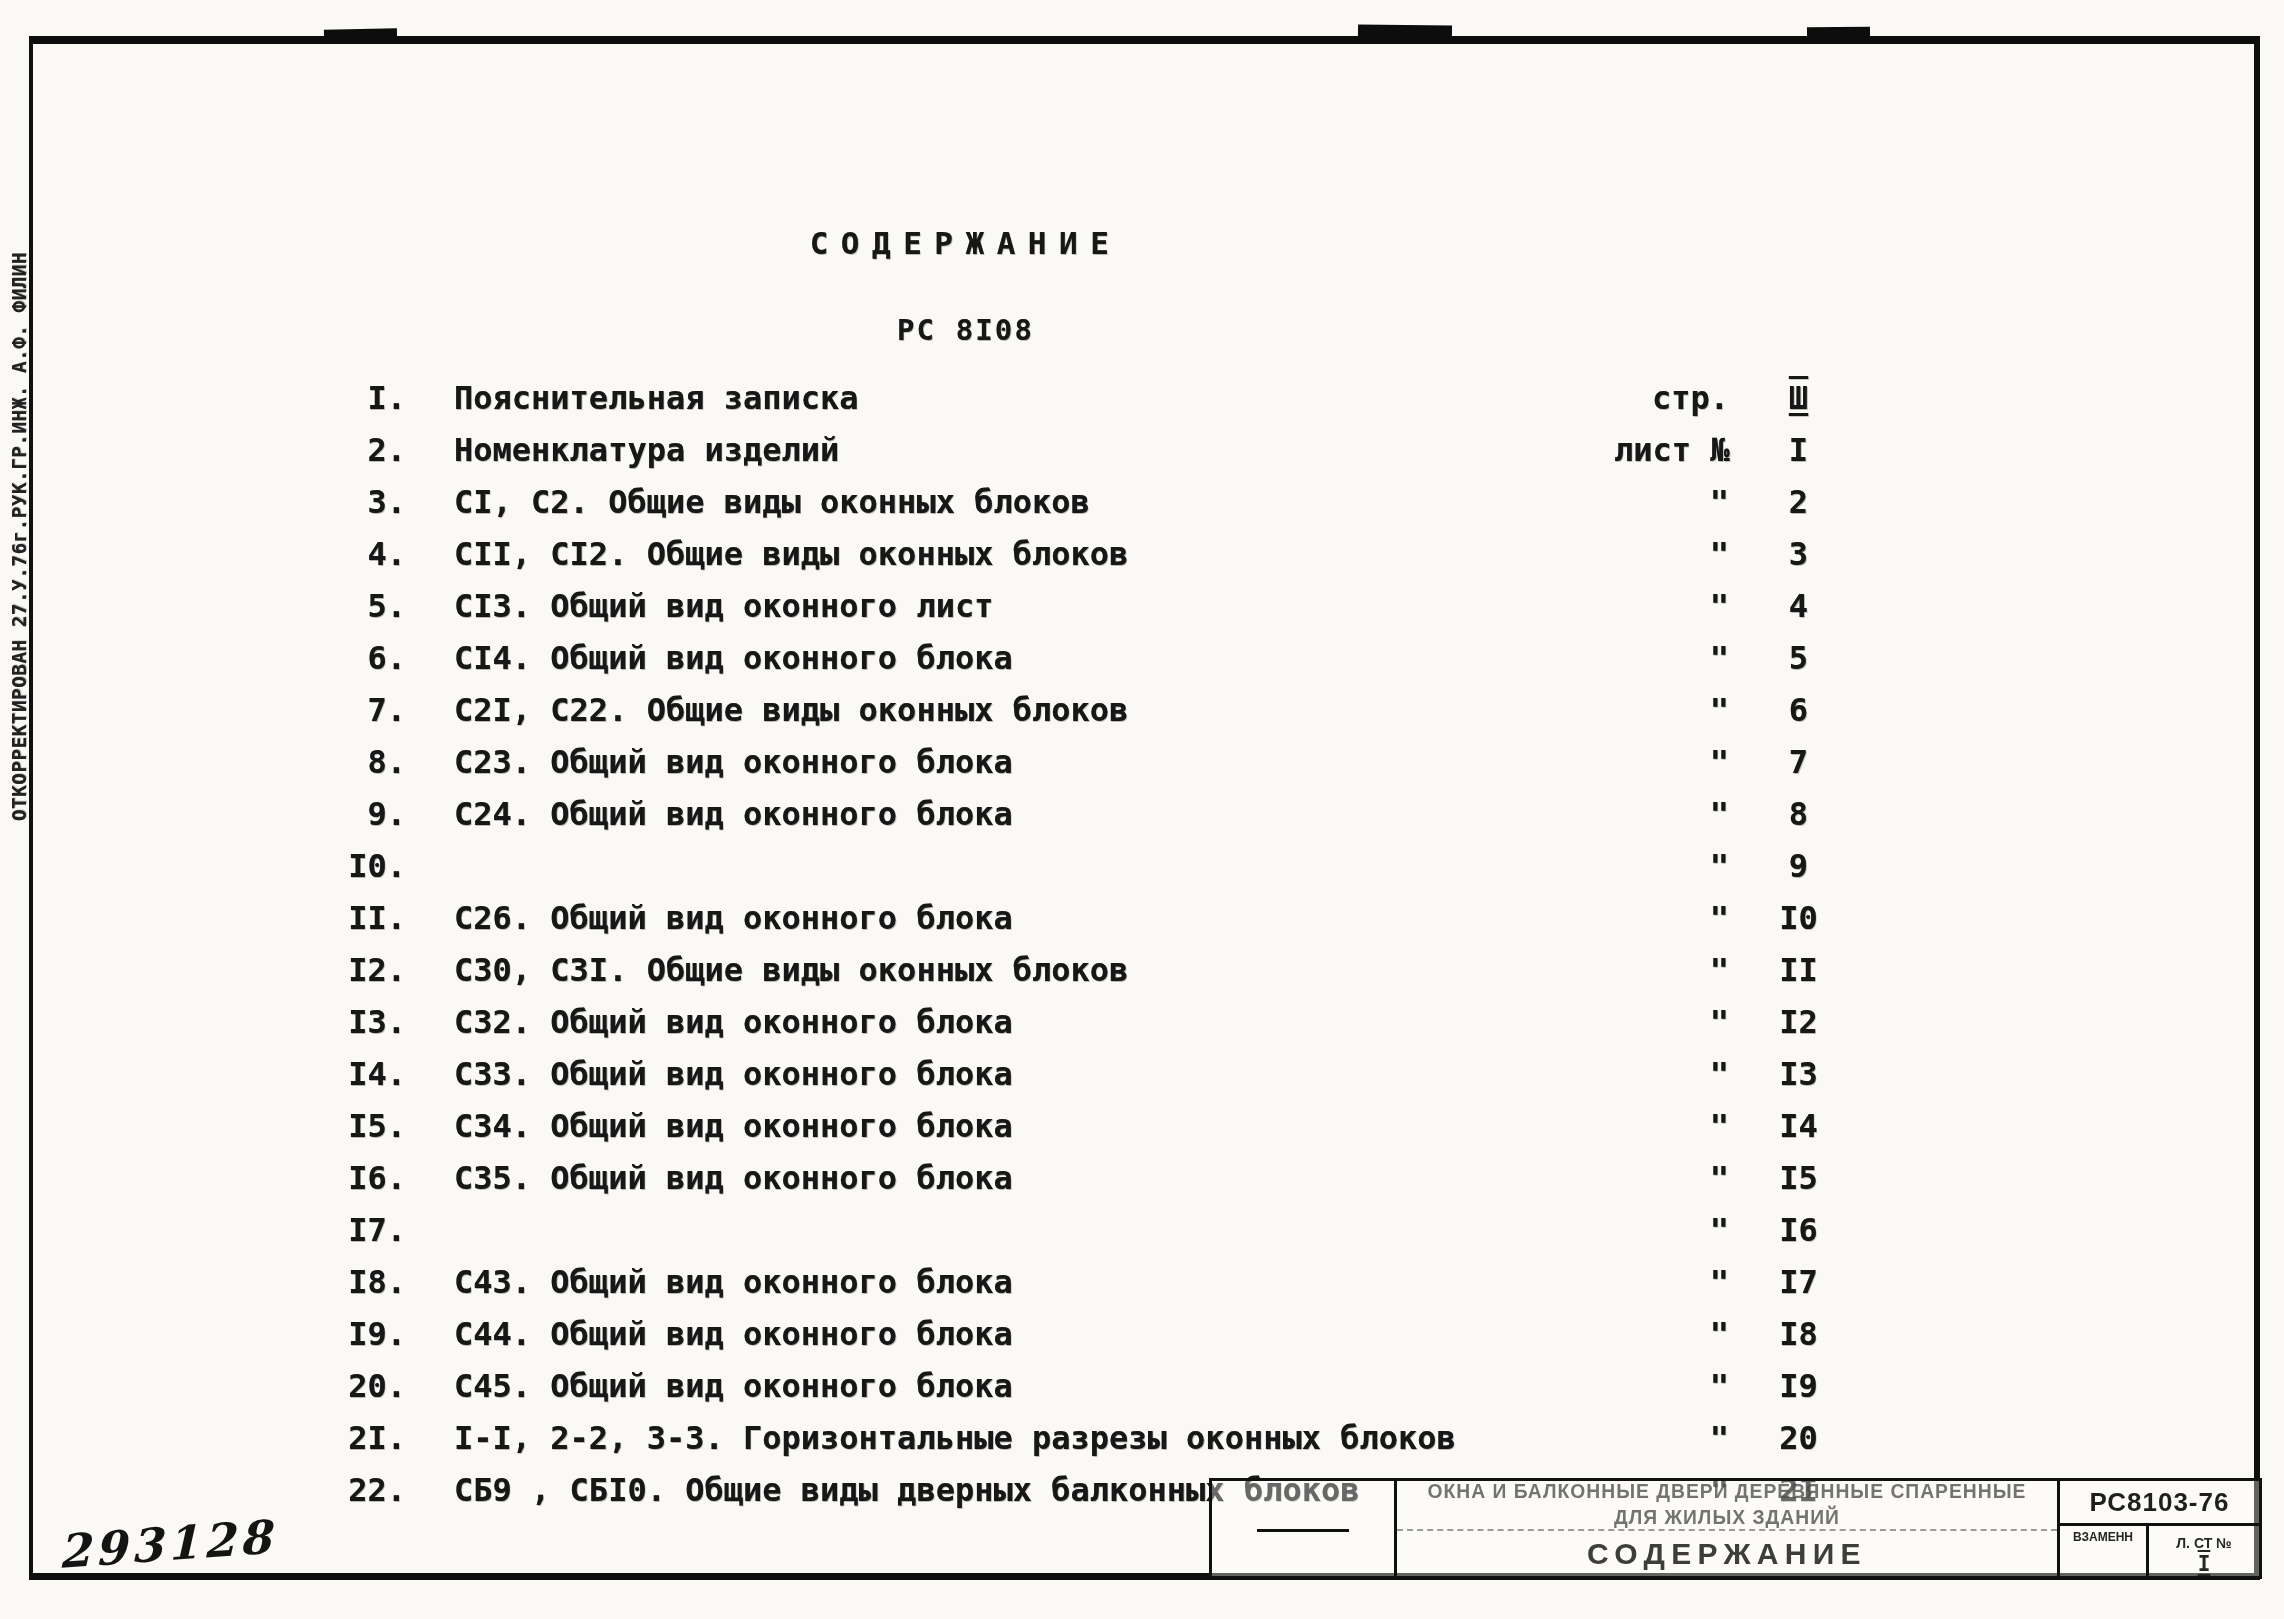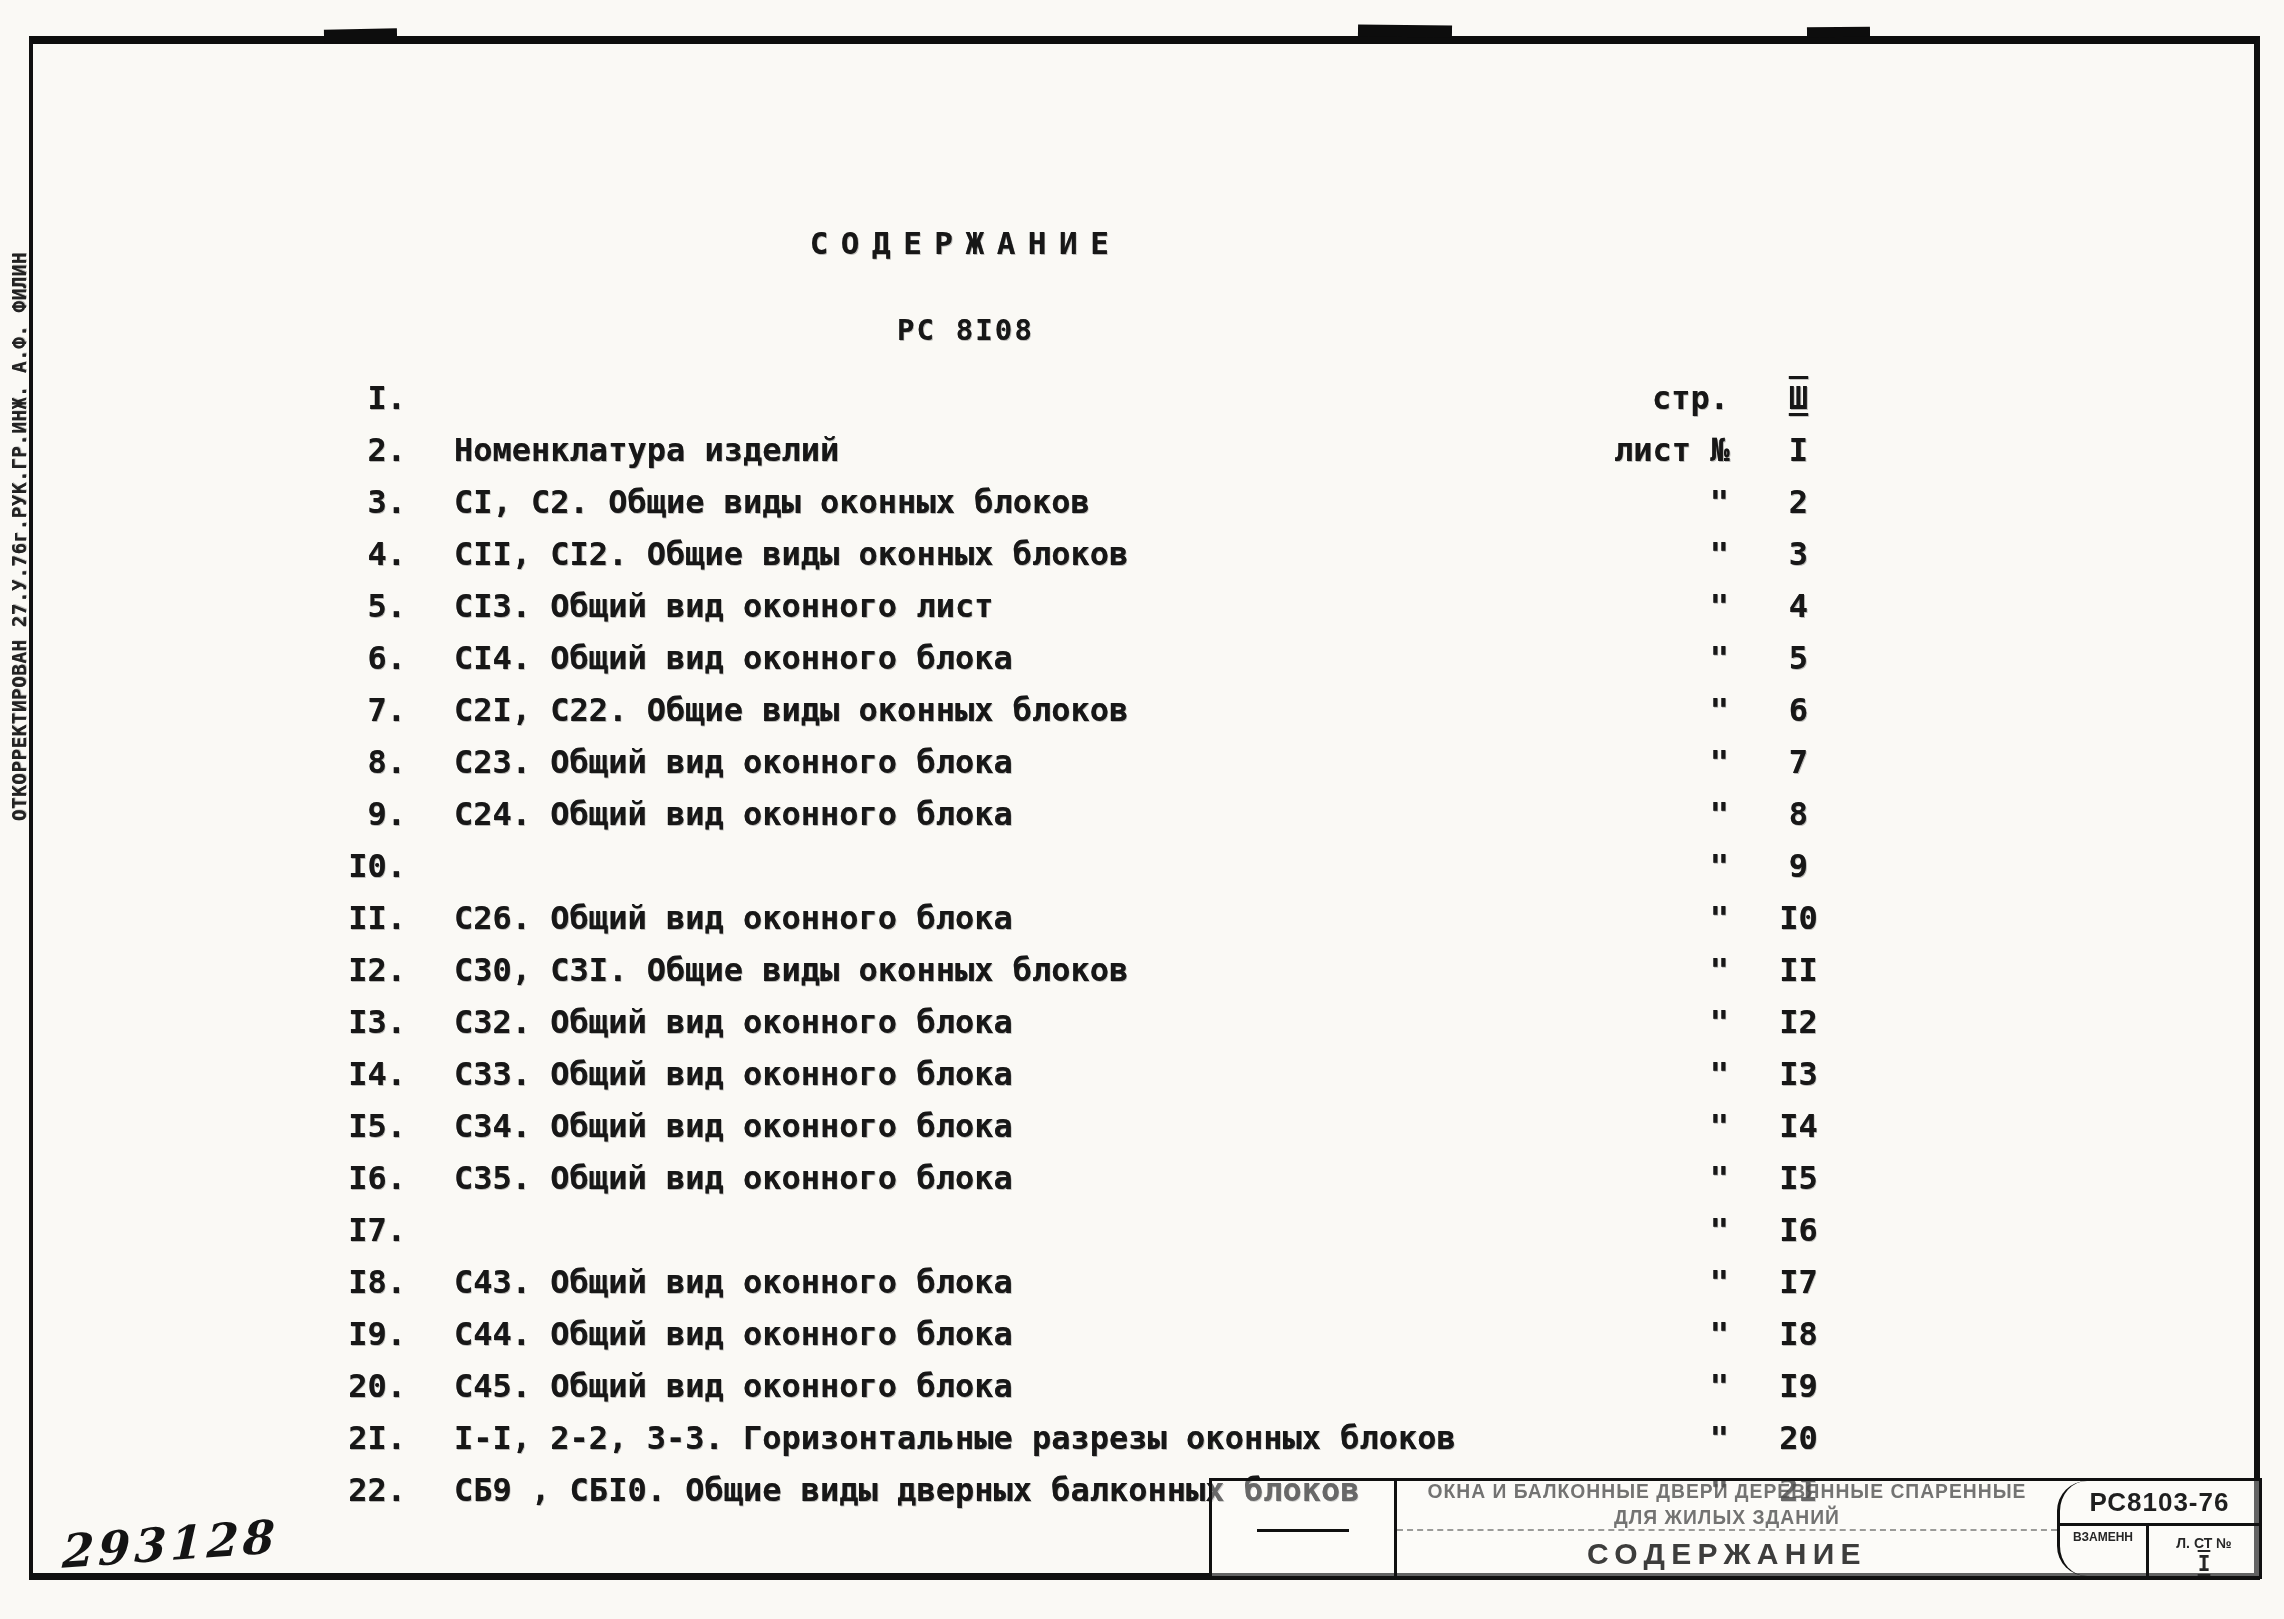--- a/index.html
+++ b/index.html
@@ -80,21 +80,21 @@
     display:flex;flex-direction:column;justify-content:space-between;text-align:center;
     font-family:"Liberation Sans", sans-serif;font-weight:bold;
     font-size:19.3px;line-height:1.12;letter-spacing:1px;color:#4d4d4d;opacity:.78;
     white-space:nowrap;overflow:hidden;
   }
   .tb-docname{
     flex:1;display:flex;align-items:center;justify-content:center;
     font-family:"Liberation Sans", sans-serif;font-weight:bold;
     font-size:30px;letter-spacing:6.3px;color:#2d2d2d;opacity:.92;
   }
-  .tb-right{width:199px;border-left:3.1px solid #101010;display:flex;flex-direction:column;flex:none;border-radius:30px;}
+  .tb-right{width:199px;border-left:3.1px solid #101010;display:flex;flex-direction:column;flex:none;}
   .tb-code{
     height:48px;border-bottom:3.1px solid #101010;
     display:flex;align-items:center;justify-content:center;
     font-family:"Liberation Sans", sans-serif;font-weight:bold;
     font-size:26px;letter-spacing:1px;color:#1f1f1f;white-space:nowrap;
   }
   .tb-sub{flex:1;display:flex;}
   .tb-vzamen{
     width:89px;border-right:3.1px solid #101010;flex:none;
     font-family:"Liberation Sans", sans-serif;font-weight:bold;
@@ -123,20 +123,21 @@
 
   <div class="side-note tw">ОТКОРРЕКТИРОВАН 27.У.76г.РУК.ГР.ИНЖ. А.Ф. ФИЛИН</div>
 
   <div class="heading tw">СОДЕРЖАНИЕ</div>
   <div class="heading-code tw">РС 8I08</div>
 
   <div class="toc">
 
     <div class="toc-row">
       <span class="toc-num tw">I.</span>
+      <span class="toc-title tw">Пояснительная записка</span>
       <span class="p-mark tw">стр.</span>
       <span class="p-num tw rom">Ш</span>
     </div>
     <div class="toc-row">
       <span class="toc-num tw">2.</span>
       <span class="toc-title tw">Номенклатура изделий</span>
       <span class="p-mark tw">лист №</span>
       <span class="p-num tw">I</span>
     </div>
     <div class="toc-row">

